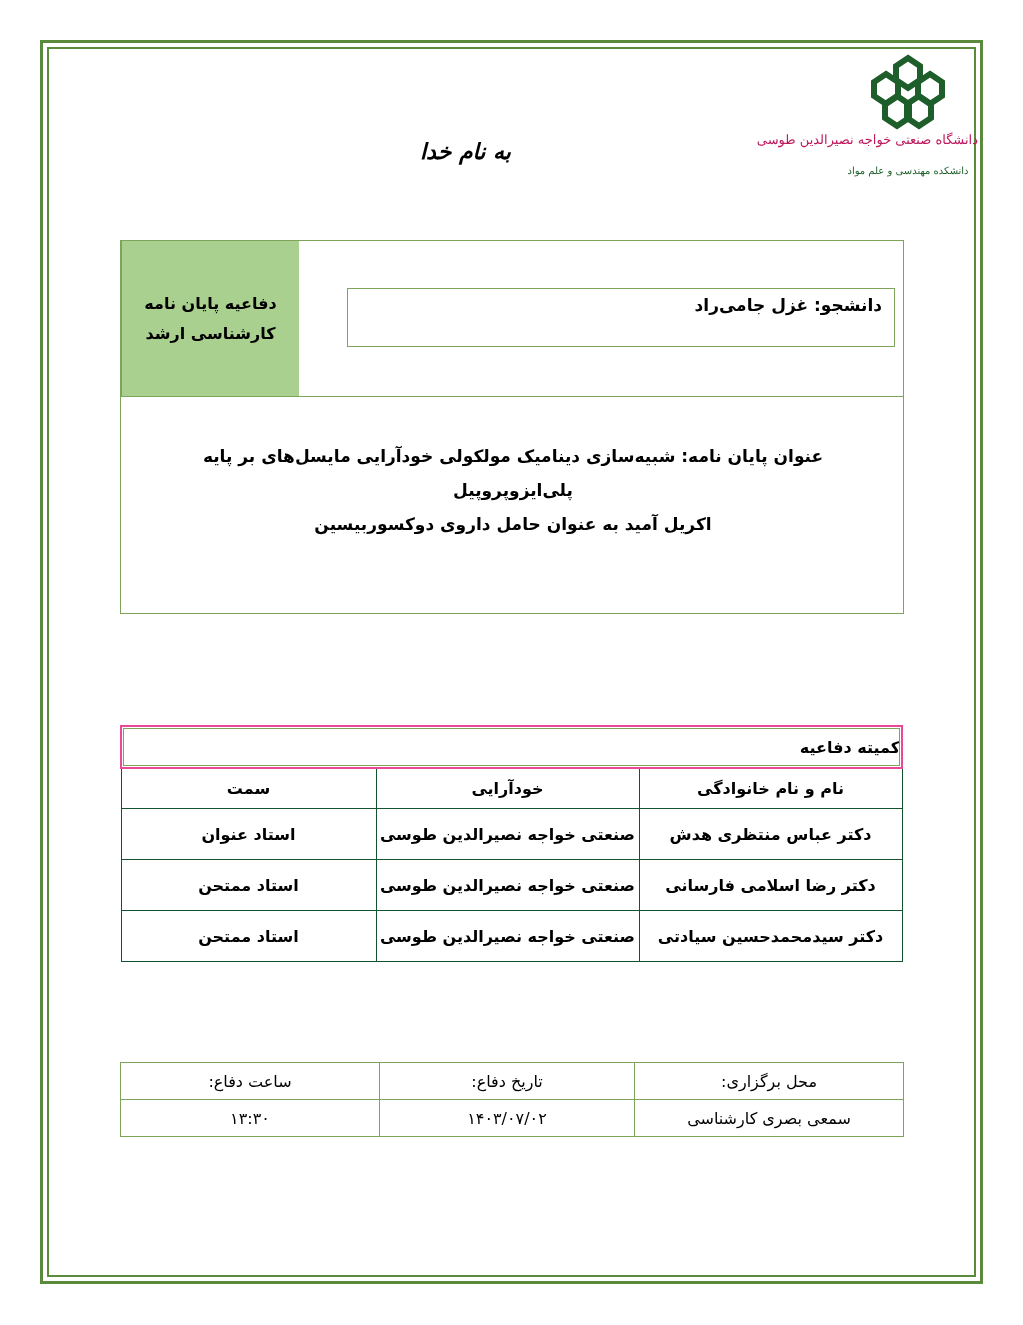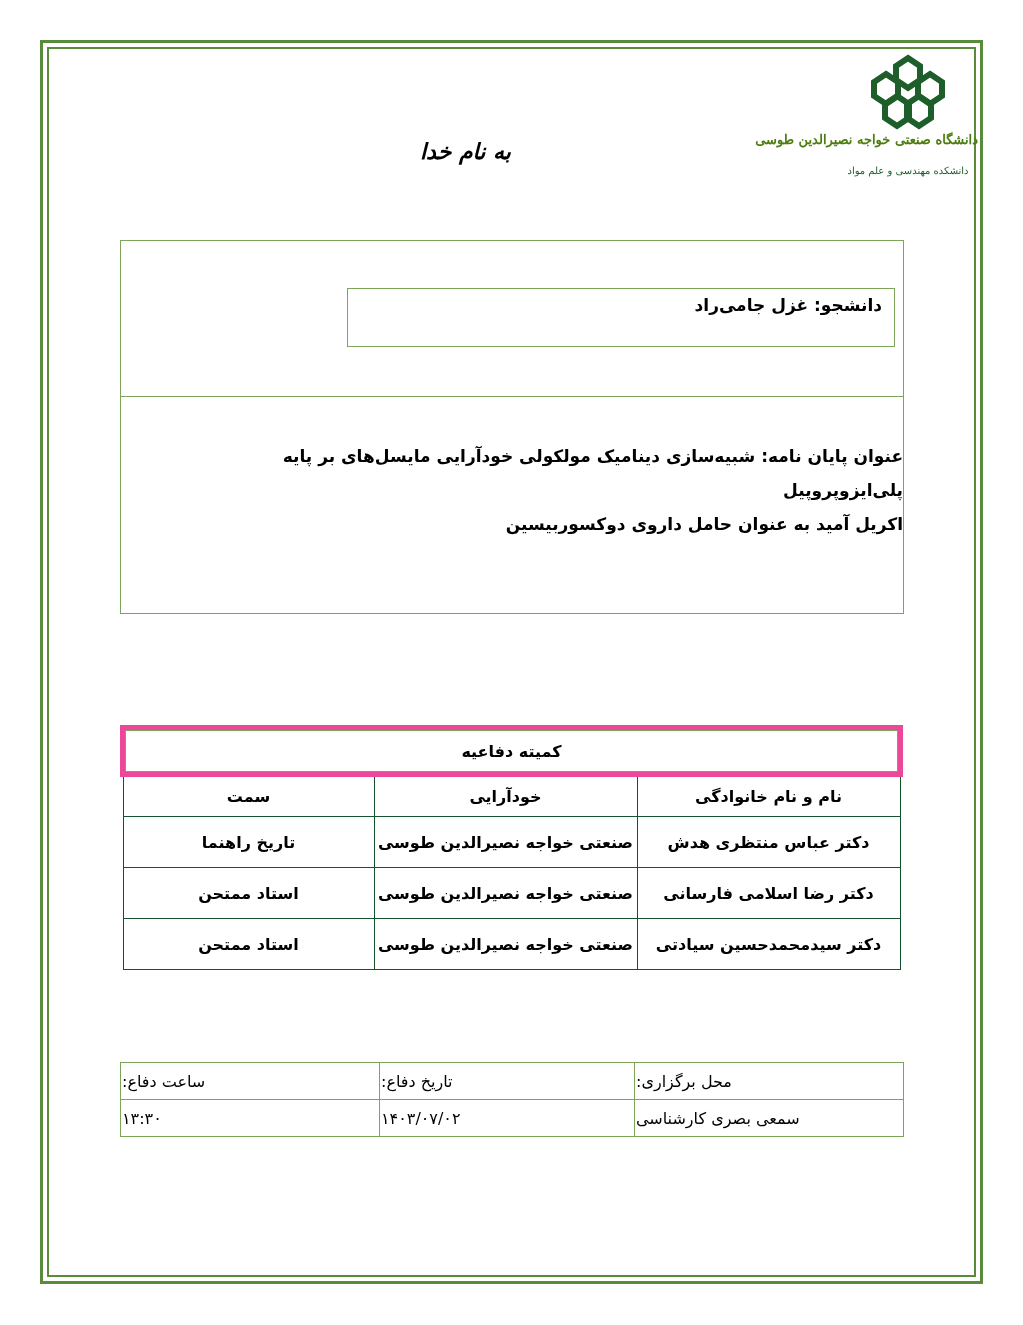--- a/index.html
+++ b/index.html
@@ -4,44 +4,44 @@
 <style>
   html, body { margin:0; padding:0; background:#ffffff; }
   body { width:1023px; height:1325px; position:relative; overflow:hidden;
          font-family:"DejaVu Sans", sans-serif; color:#000; direction:rtl; }
   .frame-outer { position:absolute; left:40px; top:40px; width:943px; height:1244px;
                  border:3px solid #5a8a3c; box-sizing:border-box; }
   .frame-inner { position:absolute; left:47px; top:47px; width:929px; height:1230px;
                  border:2px solid #5a8a3c; box-sizing:border-box; }
   .logo { position:absolute; left:838px; top:52px; width:140px; height:140px; text-align:center; }
   .logo svg { display:block; margin:0 auto; }
-  .logo .uni { font-family:"DejaVu Serif", serif; font-size:13px; font-weight:bold; color:#4d7c0f; margin-top:2px; white-space:nowrap; }
+  .logo .uni { font-family:"DejaVu Serif", serif; font-size:13px; font-weight:normal; color:#be185d; margin-top:2px; white-space:nowrap; }
   .logo .fac { font-family:"DejaVu Serif", serif; font-size:10px; color:#1d5e2a; margin-top:18px; white-space:nowrap; }
   .basmala { position:absolute; left:420px; top:138px; width:100px; text-align:left;
              font-family:"DejaVu Serif", serif; font-size:22px; font-weight:bold; font-style:italic; }
 
   .info-box { position:absolute; left:120px; top:240px; width:784px; height:374px;
               border:1px solid #7ea35a; box-sizing:border-box; }
   .info-top { position:absolute; left:0; top:0; width:782px; height:155px; border-bottom:1px solid #7ea35a; }
   .green-cell { position:absolute; left:0; top:0; width:178px; height:155px; background:#a9d08e;
                 border-left:1px solid #7ea35a; box-sizing:border-box; display:flex; flex-direction:column;
                 align-items:center; justify-content:center; font-weight:bold; font-size:16px; line-height:30px; }
   .student-box { position:absolute; left:226px; top:47px; width:548px; height:59px;
                  border:1px solid #7ea35a; box-sizing:border-box; padding:6px 12px; font-weight:bold; font-size:17px; }
-  .thesis-title { position:absolute; right:0; top:198px; width:740px; font-weight:bold; font-size:17px; line-height:34px; text-align:right; }
+  .thesis-title { position:absolute; right:20px; top:198px; width:740px; font-weight:bold; font-size:17px; line-height:34px; text-align:center; }
 
   table { border-collapse:collapse; position:absolute; direction:rtl; }
   .committee { left:120px; top:725px; width:783px; }
   .committee td, .committee th { border:1px solid #14532d; text-align:center; font-weight:bold; font-size:16px; }
-  .committee .cap { height:38px; border:6px solid #ec4899; outline:1px solid #7ea35a; outline-offset:-3px; }
+  .committee .cap { height:38px; border:2px solid #ec4899; outline:1px solid #7ea35a; outline-offset:-3px;text-align:right; }
   .committee .head td { height:37px; }
   .committee .row td { height:48px; }
 
   .defense { left:120px; top:1062px; width:784px; }
-  .defense td { border:1px solid #7ea35a; text-align:left; font-size:16px; height:34px; }
+  .defense td { border:1px solid #7ea35a; text-align:center; font-size:16px; height:34px; }
 </style>
 </head>
 <body>
 
 <div class="frame-outer"></div>
 <div class="frame-inner"></div>
 
 <div class="logo">
   <svg width="80" height="78" viewBox="0 0 80 78">
     <g fill="none" stroke="#1d5e2a" stroke-width="6" stroke-linejoin="miter">
@@ -53,20 +53,24 @@
     </g>
   </svg>
   <div class="uni">دانشگاه صنعتی خواجه نصیرالدین طوسی</div>
   <div class="fac">دانشکده مهندسی و علم مواد</div>
 </div>
 
 <div class="basmala">به نام خدا</div>
 
 <div class="info-box">
   <div class="info-top">
+    <div class="green-cell">
+      <span>دفاعیه پایان نامه</span>
+      <span>کارشناسی ارشد</span>
+    </div>
     <div class="student-box">دانشجو: غزل جامی‌راد</div>
   </div>
   <div class="thesis-title">
     <div>عنوان پایان نامه: شبیه‌سازی دینامیک مولکولی خودآرایی مایسل‌های بر پایه پلی‌ایزوپروپیل</div>
     <div>اکریل آمید به عنوان حامل داروی دوکسوربیسین</div>
   </div>
 </div>
 
 <table class="committee">
   <tbody>
@@ -74,21 +78,21 @@
         <td colspan="3" class="cap">کمیته دفاعیه</td>
       </tr>
   <tr class="head">
     <td style="width:260px">نام و نام خانوادگی</td>
     <td style="width:260px">خودآرایی</td>
     <td>سمت</td>
   </tr>
   <tr class="row">
     <td>دکتر عباس منتظری هدش</td>
     <td>صنعتی خواجه نصیرالدین طوسی</td>
-    <td>تاریخ راهنما</td>
+    <td>استاد عنوان</td>
   </tr>
   <tr class="row">
     <td>دکتر رضا اسلامی فارسانی</td>
     <td>صنعتی خواجه نصیرالدین طوسی</td>
     <td>استاد ممتحن</td>
   </tr>
   <tr class="row">
     <td>دکتر سیدمحمدحسین سیادتی</td>
     <td>صنعتی خواجه نصیرالدین طوسی</td>
     <td>استاد ممتحن</td>

